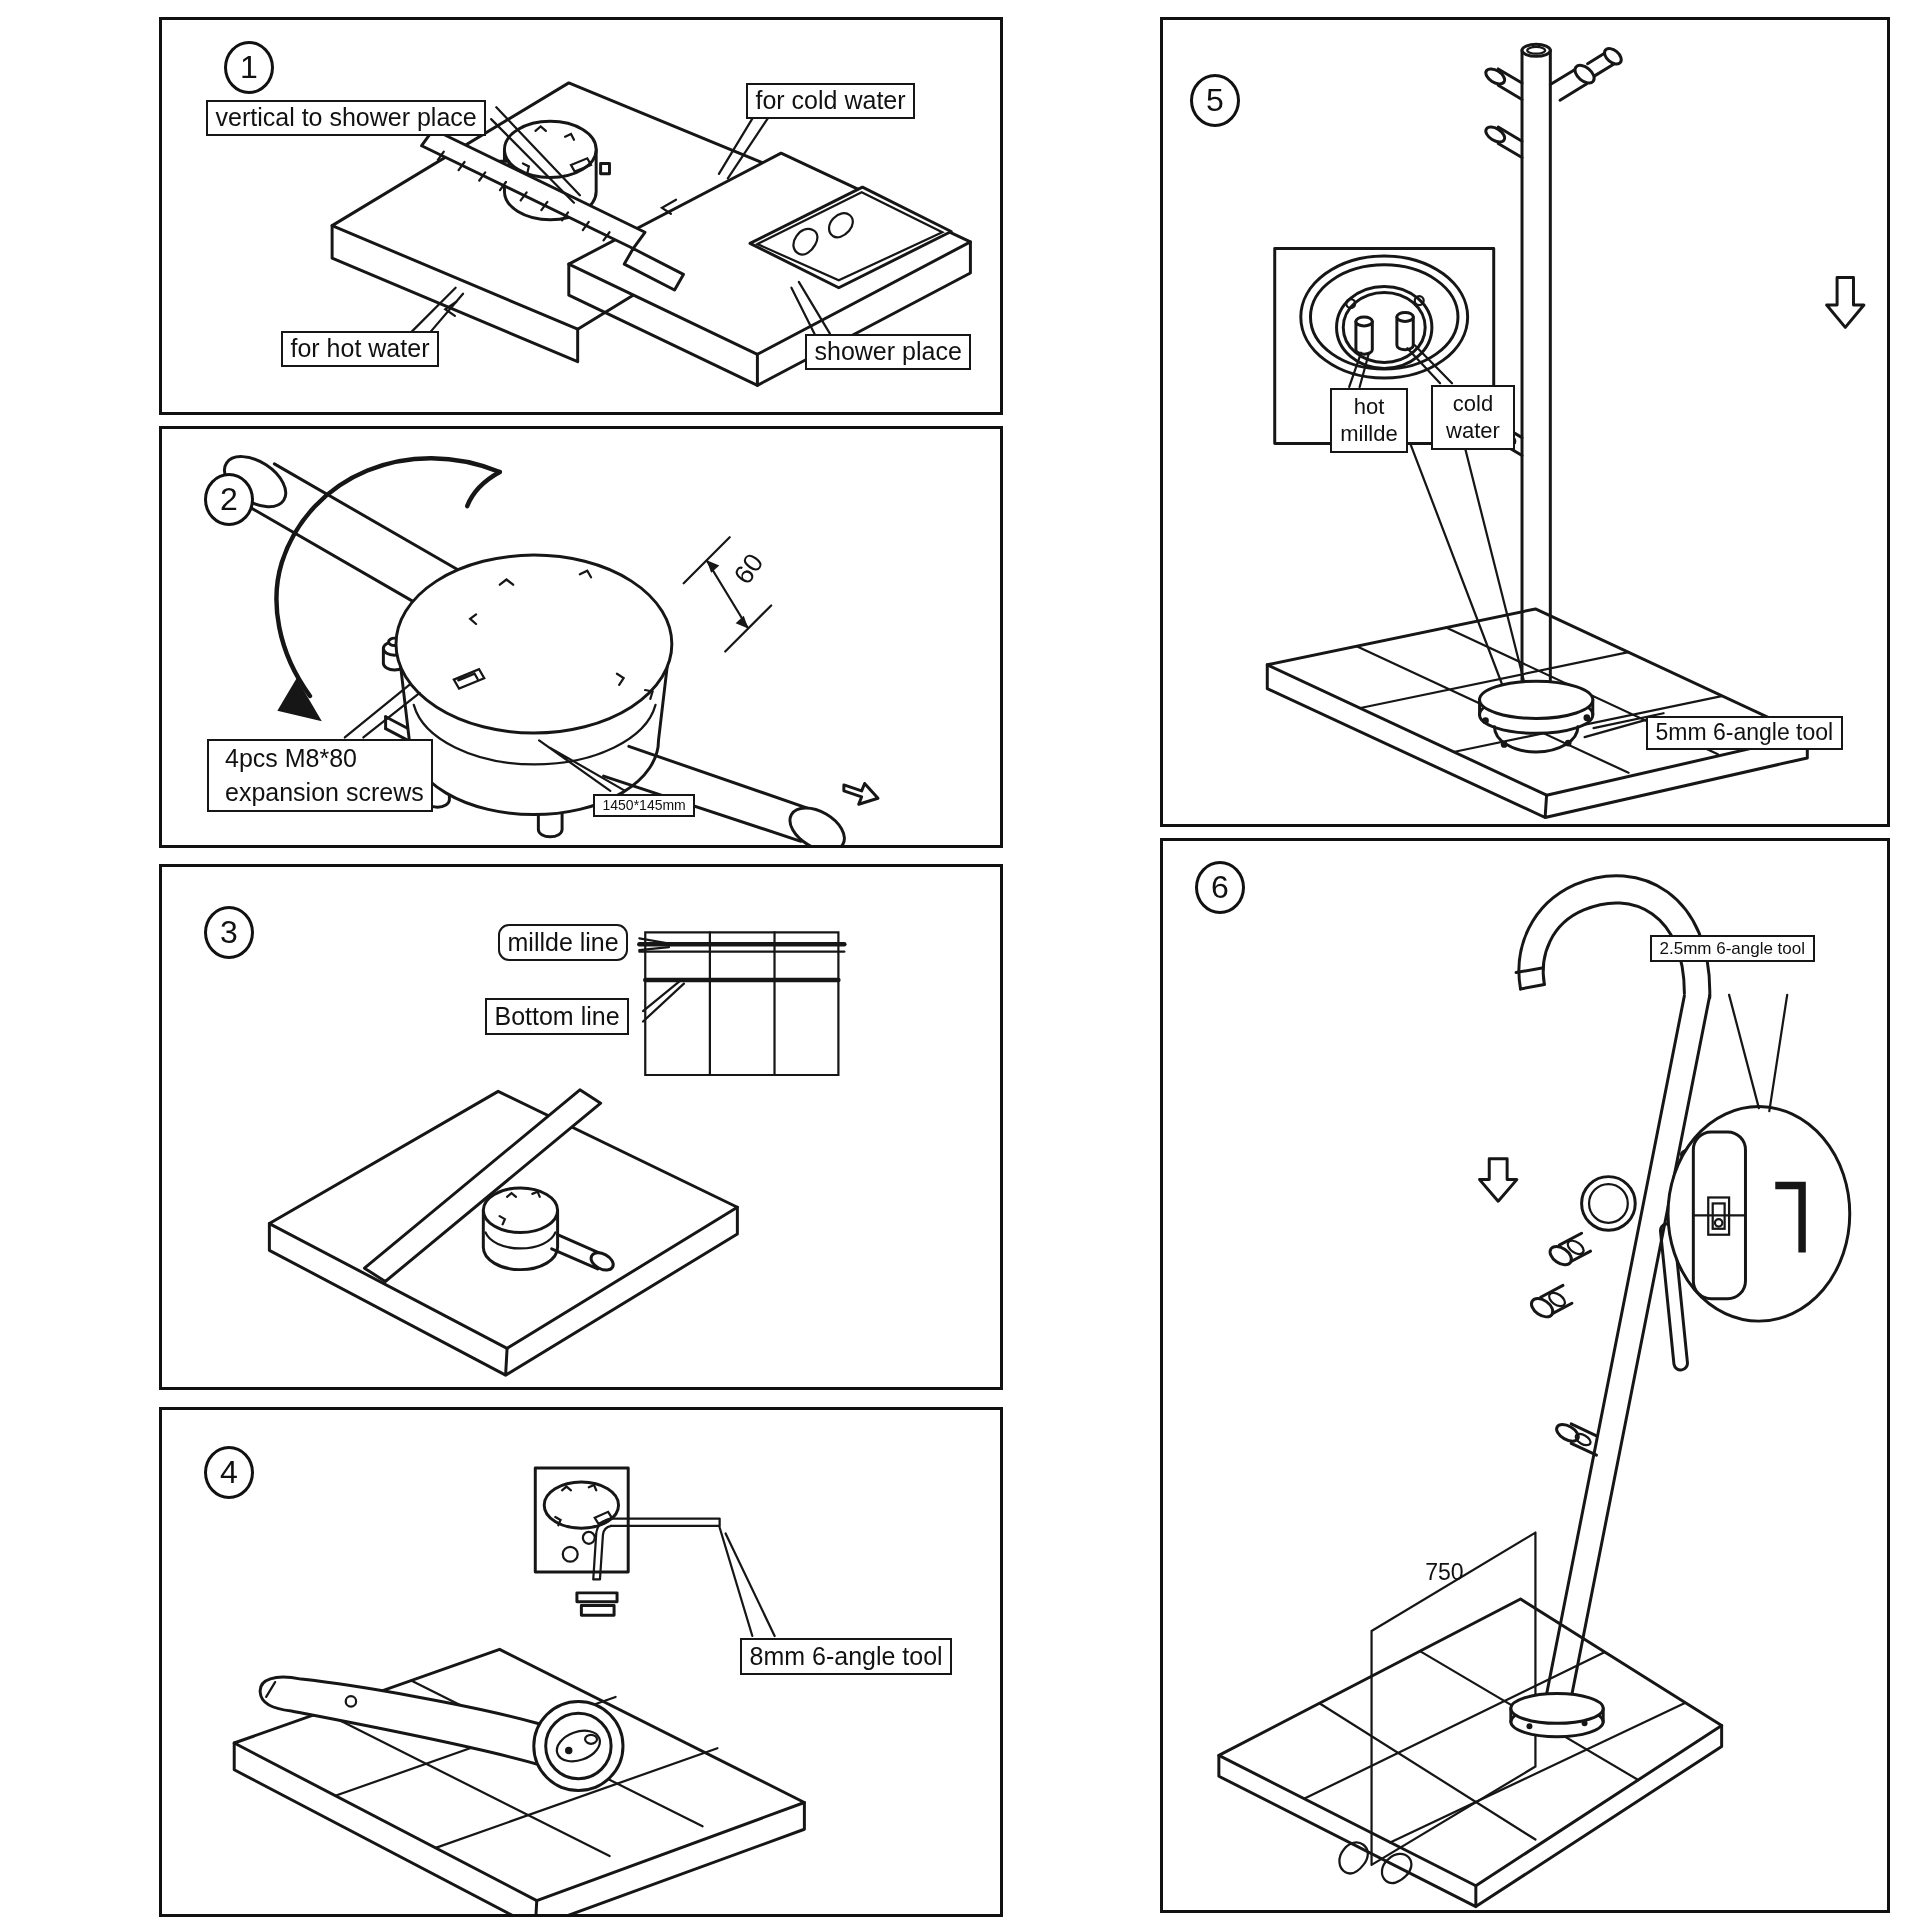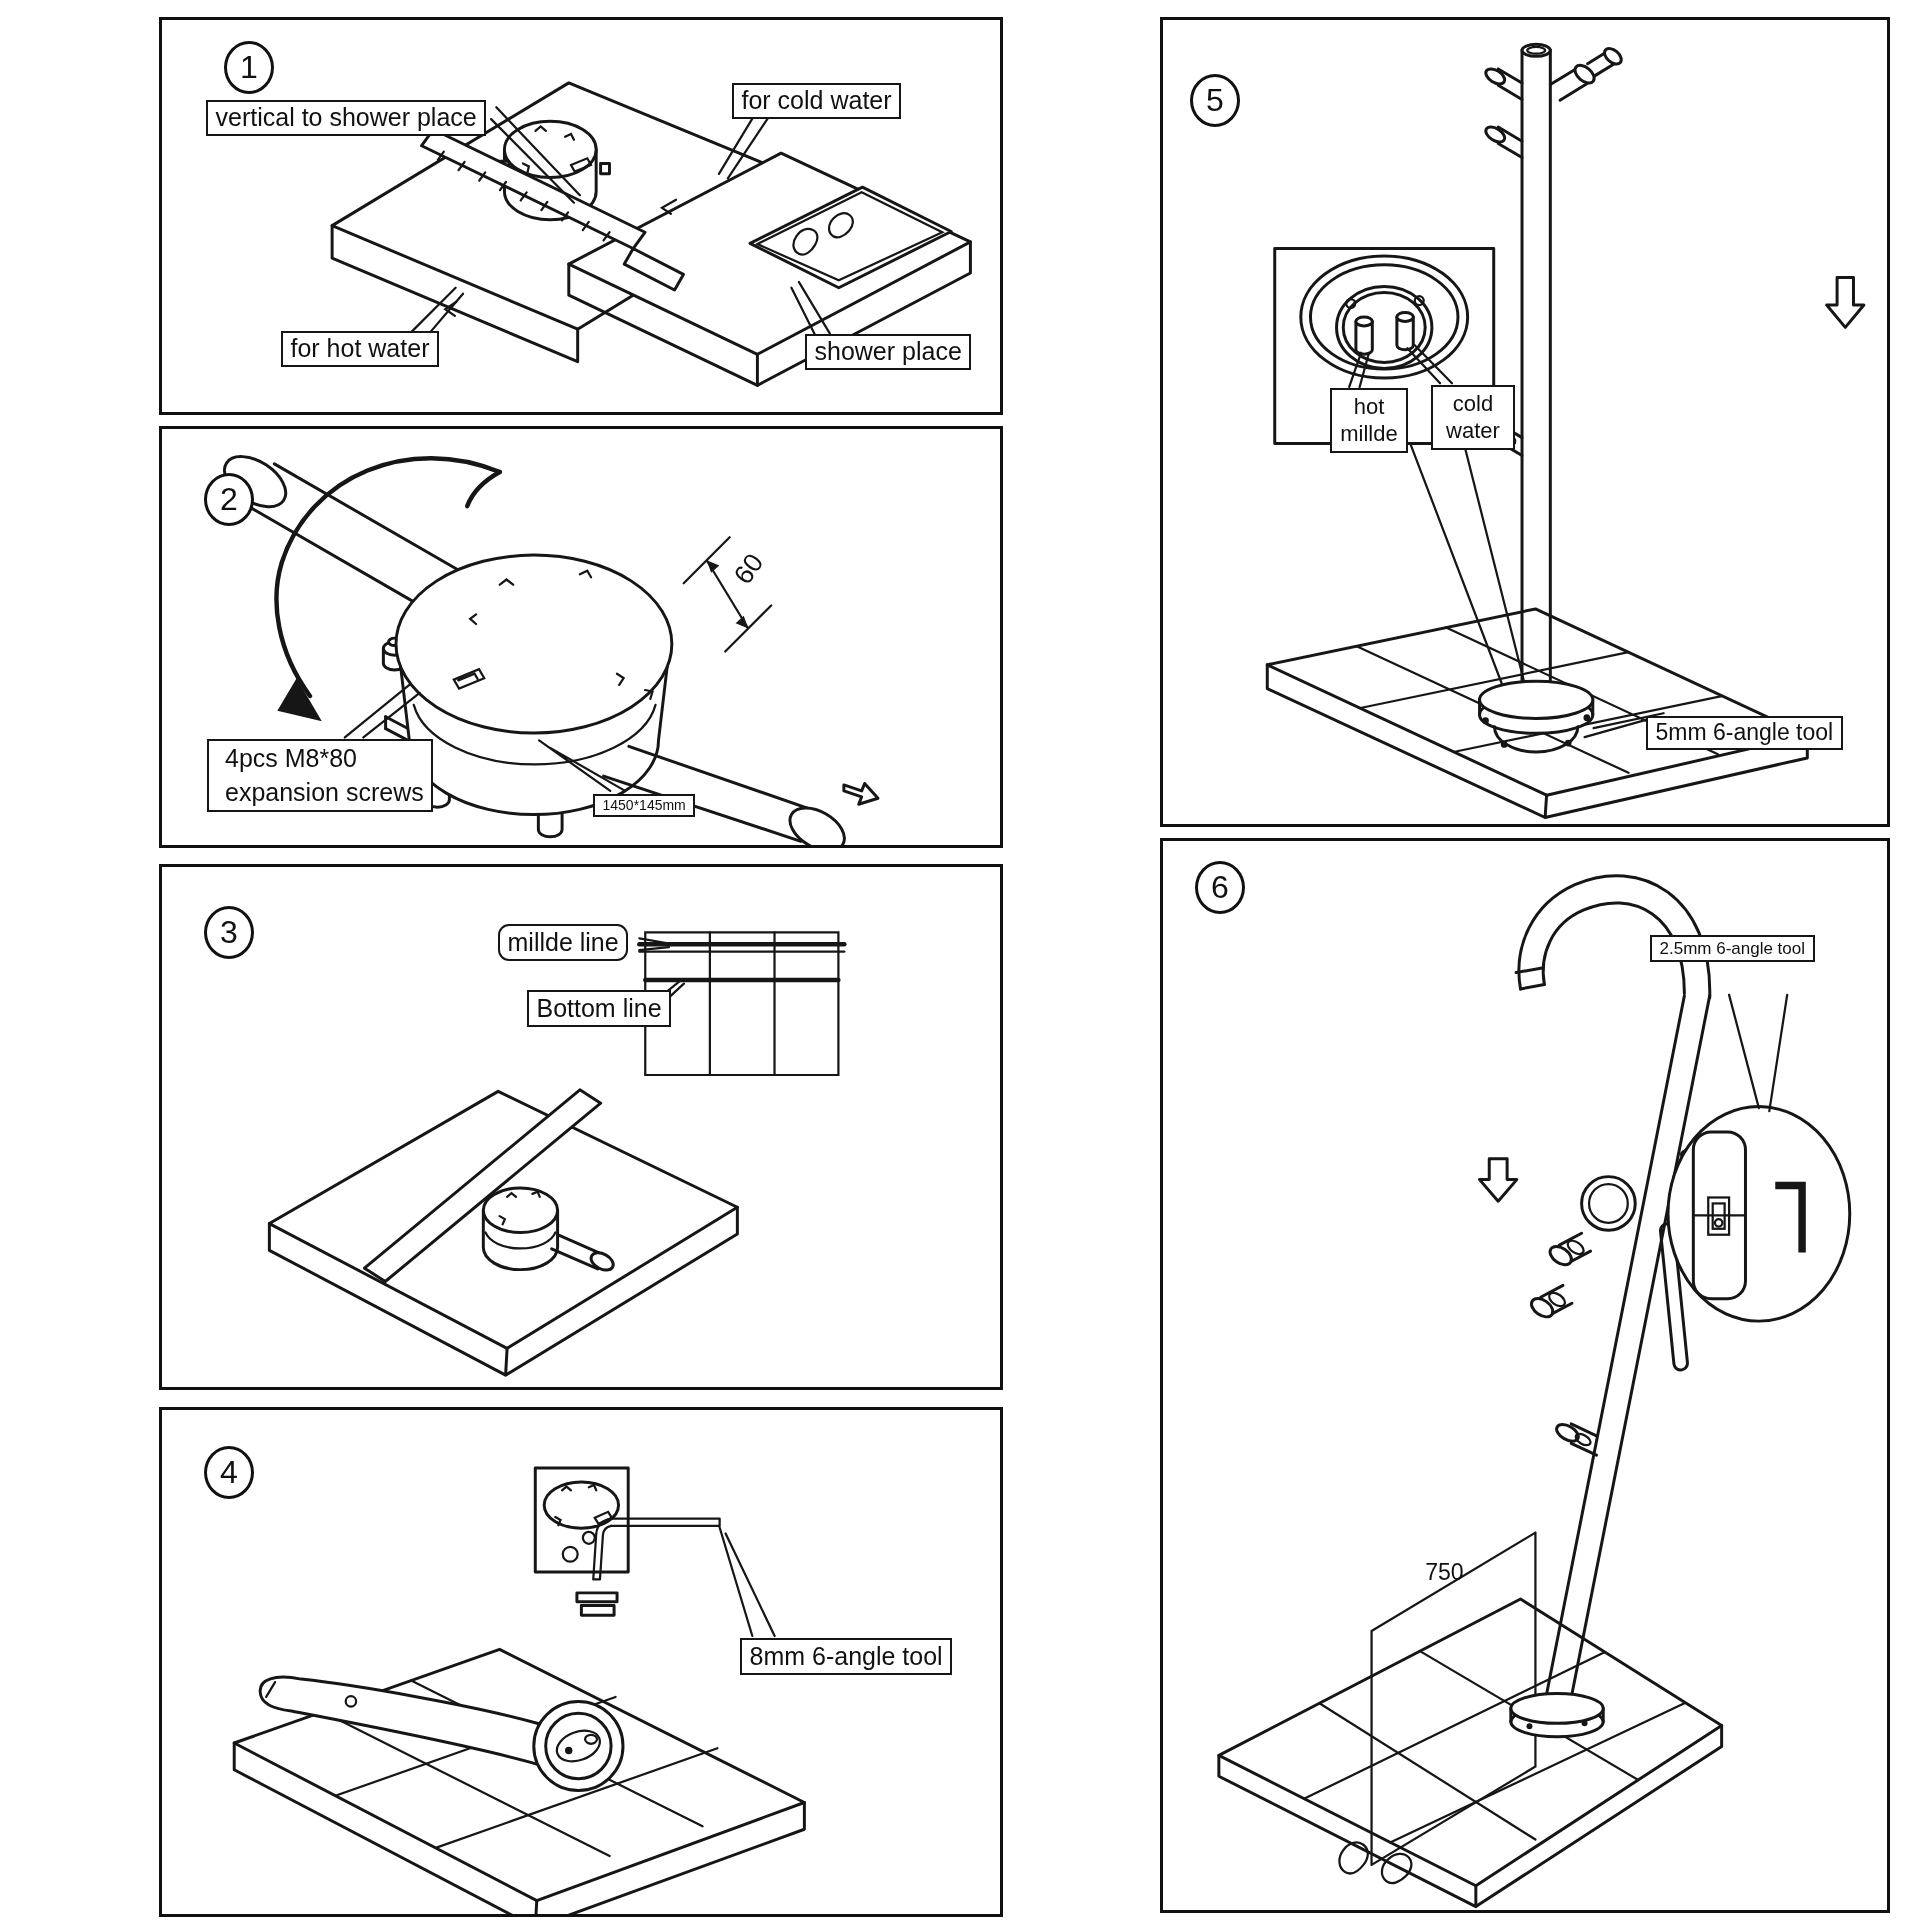--- a/index.html
+++ b/index.html
@@ -59,21 +59,21 @@
         <path class="s3" d="M 447,118 L 560,237 M 440,134 L 552,247"></path>
         <path class="s3" d="M 806,112 L 748,208 M 824,118 L 760,214"></path>
         <path class="s3" d="M 332,422 L 392,362 M 356,424 L 402,370"></path>
         <path class="s3" d="M 898,424 L 856,354 M 878,426 L 846,362"></path>
       </g>
     </svg>
     <div class="numbadge" style="left:62px;top:21px;">
         <span>1</span>
       </div>
     <div class="lbl" style="left:44px;top:80px;">vertical to shower place</div>
-    <div class="lbl" style="left:570px;top:63px;">for cold water</div>
+    <div class="lbl" style="left:584px;top:63px;">for cold water</div>
     <div class="lbl" style="left:119px;top:311px;">for hot water</div>
     <div class="lbl" style="left:643px;top:314px;">shower place</div>
   </div>
 
   <div class="panel" style="left:159px;top:426px;width:844px;height:422px;">
     <svg viewBox="0 0 1123 561">
       <g>
         <path class="s" d="M 360,247 L 102,98 M 406,196 L 148,47"></path>
         <ellipse class="sw" cx="122" cy="71" rx="27" ry="46" transform="rotate(-57 122 71)"></ellipse>
       </g>
@@ -160,21 +160,21 @@
       </g>
       <g>
         <path class="s3" d="M 640,96 L 686,104 M 640,112 L 680,108"></path>
         <path class="s3" d="M 645,194 L 694,154 M 645,208 L 700,157"></path>
       </g>
     </svg>
     <div class="numbadge" style="left:42px;top:39px;">
         <span>3</span>
       </div>
     <div class="lbl" style="left:336px;top:57px;border-radius:11px;">millde line</div>
-    <div class="lbl" style="left:323px;top:123px;margin-left:42px;">Bottom line</div>
+    <div class="lbl" style="left:323px;top:131px;">Bottom line</div>
   </div>
 
   <div class="panel" style="left:159px;top:1407px;width:844px;height:510px;">
     <svg viewBox="0 0 1123 678">
       <g>
         <rect class="sw" x="500" y="78" width="125" height="140"></rect>
         <ellipse class="sw" cx="562" cy="128" rx="50" ry="31"></ellipse>
         <path class="s3" d="M 580,145 l 18,-8 l 5,8 l -18,8 z"></path>
         <path class="s3" d="M 536,108 l 6,-5 l 6,5 M 572,104 l 7,-3 l 3,7 M 527,144 l 7,4 l -3,7"></path>
         <circle class="s3" cx="572" cy="172" r="8"></circle>

